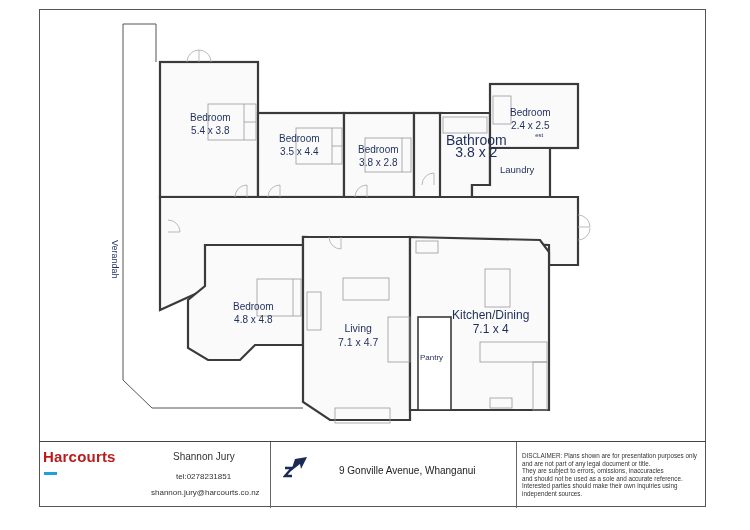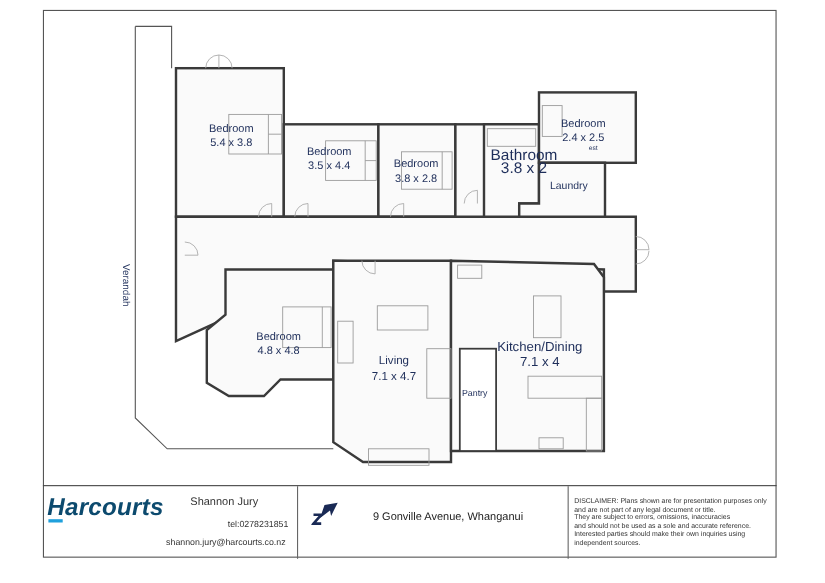--- a/index.html
+++ b/index.html
@@ -7,25 +7,25 @@
          font-family:"Liberation Sans", sans-serif; }
   .frame { position:absolute; left:39px; top:9px; width:667px; height:498px;
            border:1.5px solid #555; box-sizing:border-box; }
   .plan { position:absolute; left:0; top:0; width:750px; height:530px; }
   .footer { position:absolute; left:39px; top:441px; width:667px; height:67px;
             border-top:1.5px solid #444; box-sizing:border-box; }
   .cell { position:absolute; top:0; height:100%; box-sizing:border-box; }
   .cell-agent { left:0; width:232px; border-right:1px solid #666; }
   .cell-addr { left:232px; width:246px; border-right:1px solid #666; }
   .cell-disc { left:478px; width:189px; }
-  .logo { position:absolute; left:4px; top:6px; font-size:22px; font-weight:bold;
-          color:#0c4a6e; letter-spacing:0.2px;font-style:italic; }
+  .logo { position:absolute; left:4px; top:6px; font-size:15px; font-weight:bold;
+          color:#b91c1c; letter-spacing:0.2px; }
   .logo-underline { position:absolute; left:5px; top:30px; width:13px; height:3px; background:#1fa0dc; }
   .agent-name { position:absolute; left:134px; top:9px; font-size:10px; color:#333; }
-  .agent-tel { position:absolute; left:137px; top:30px; font-size:8px; color:#333;margin-left:31px; }
+  .agent-tel { position:absolute; left:137px; top:30px; font-size:8px; color:#333; }
   .agent-email { position:absolute; left:112px; top:46px; font-size:8px; color:#333; }
   .compass { position:absolute; left:12px; top:14px; }
   .address { position:absolute; left:68px; top:23px; font-size:10px; color:#222; }
   .disclaimer { position:absolute; left:5px; top:10px; width:182px; font-size:6.3px;
                 line-height:7.6px; color:#333; }
   .disclaimer span { display:block; white-space:nowrap; }
   .lbl { position:absolute; color:#1e2e5a; text-align:center; white-space:nowrap; }
 </style>
 </head>
 <body>

